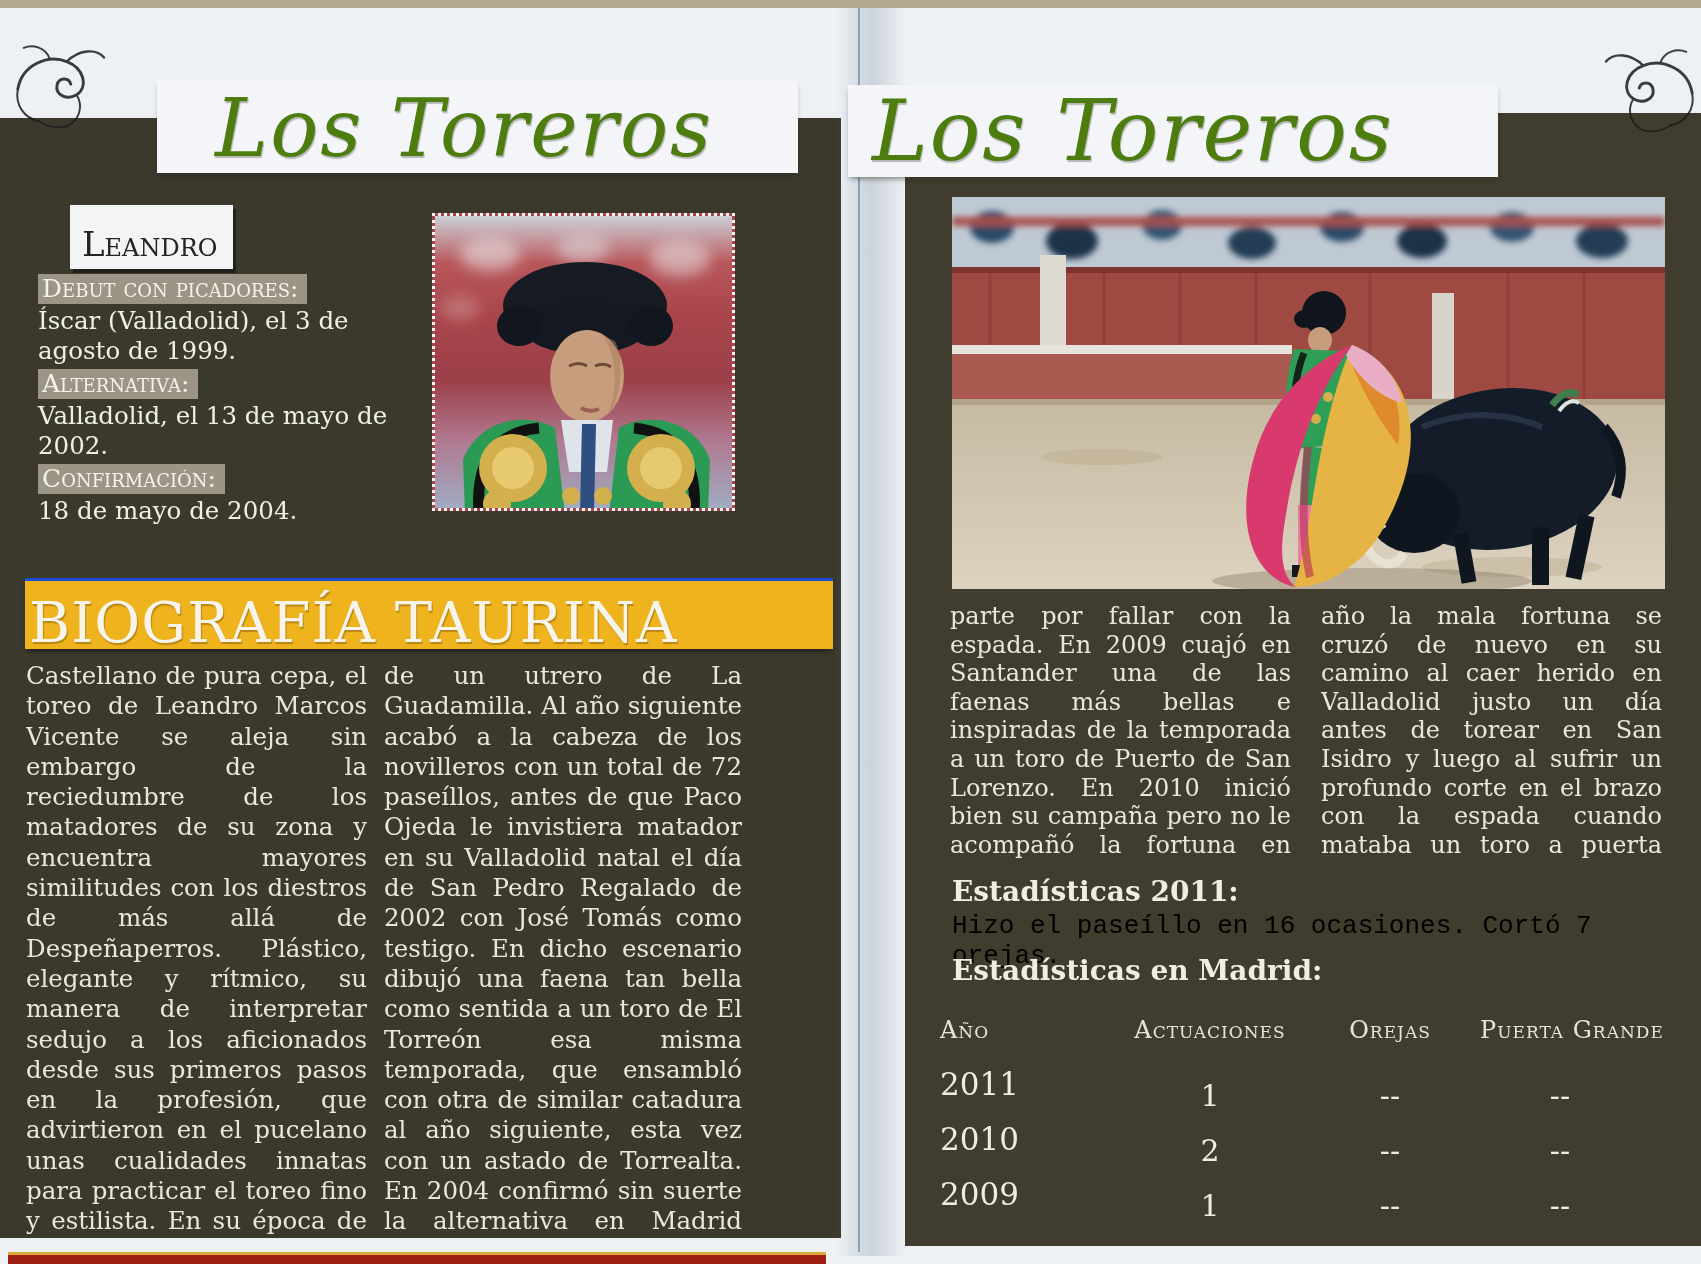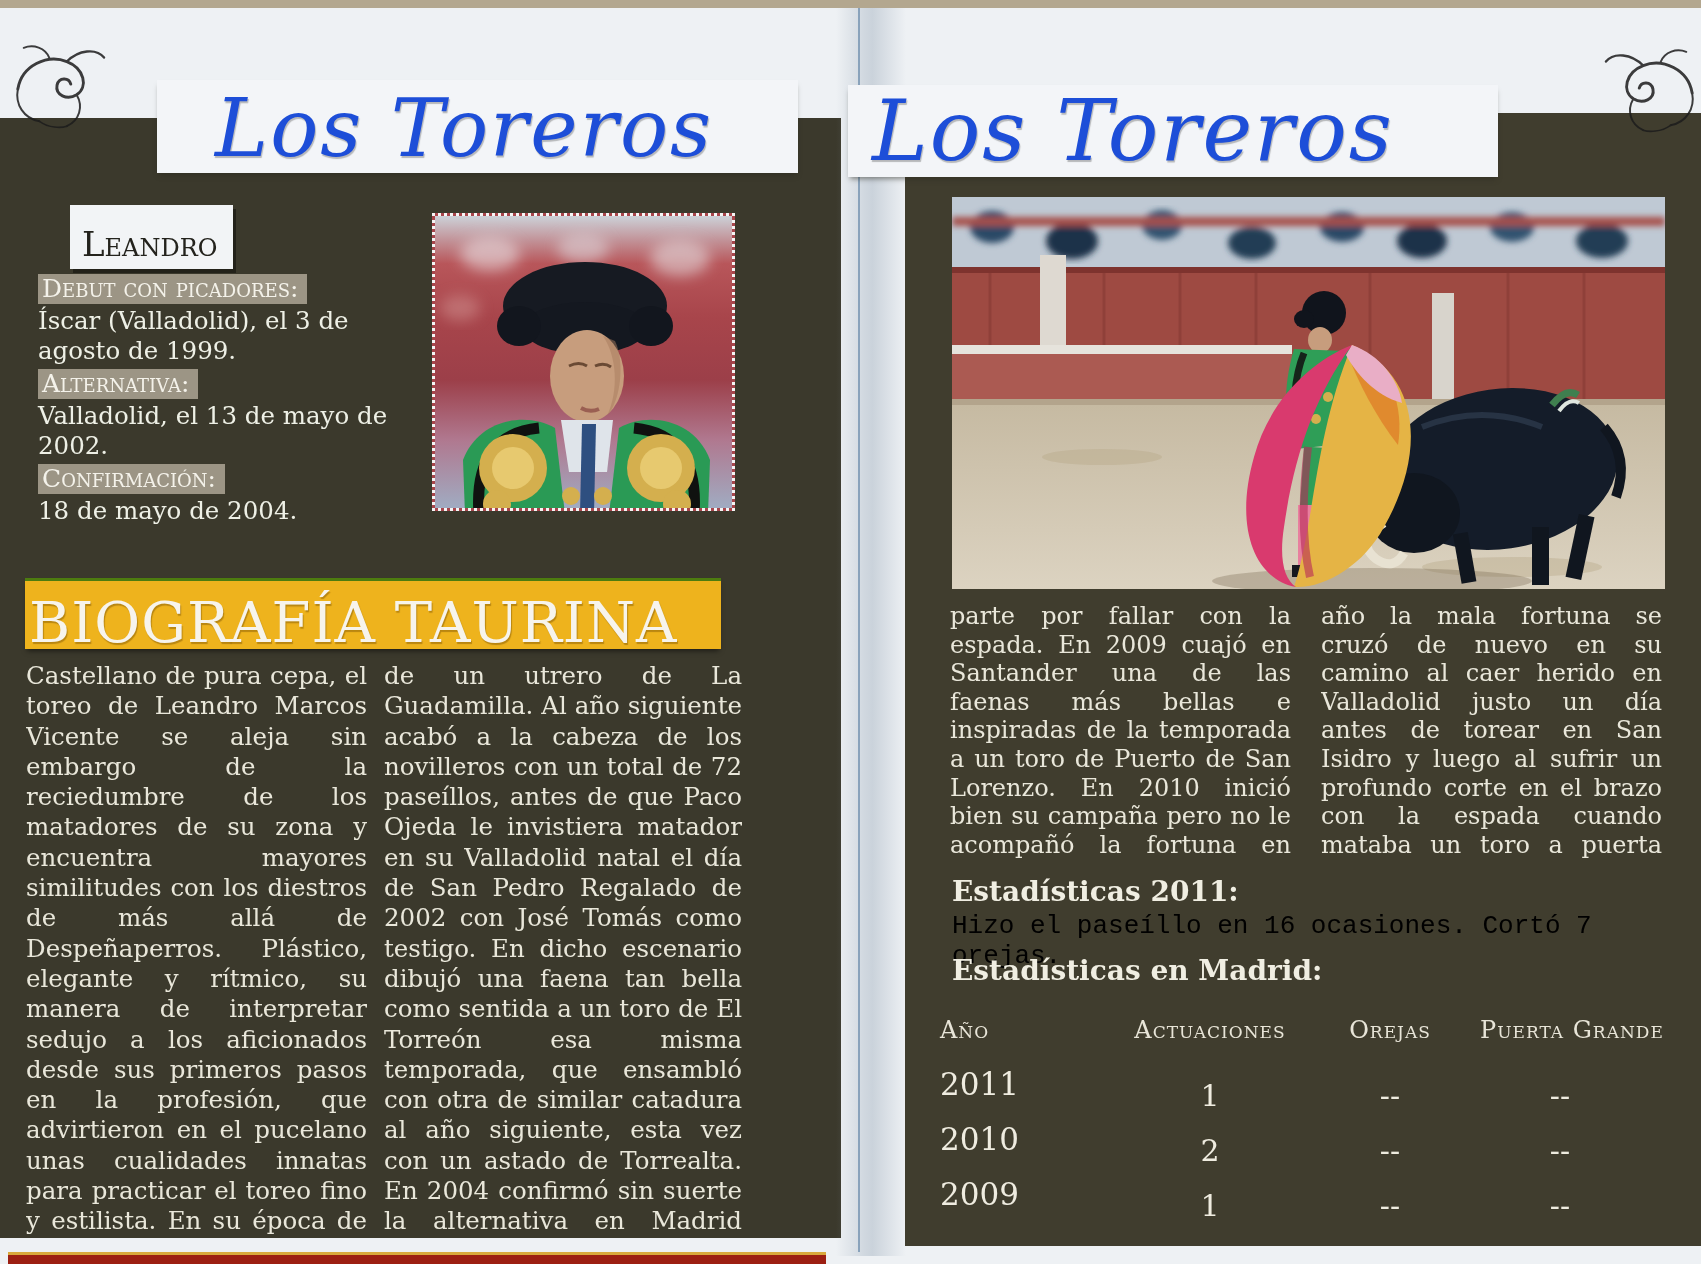--- a/index.html
+++ b/index.html
@@ -6,40 +6,40 @@
   .page{position:relative;width:1701px;height:1264px;background:#eef1f4;overflow:hidden;
         font-family:"DejaVu Serif", serif;}
   .scan-top{position:absolute;left:0;top:0;width:1701px;height:8px;background:#b3a78f;}
   
   .lp-panel{position:absolute;left:0;top:118px;width:841px;height:1120px;background:#3b392c;}
   .rp-panel{position:absolute;left:905px;top:113px;width:796px;height:1133px;background:#403d2e;}
   
   .titleband{position:absolute;background:#f3f5f8;box-shadow:0 4px 5px -2px rgba(40,40,30,.5);}
   .lp-titleband{left:157px;top:80px;width:641px;height:93px;}
   .rp-titleband{left:848px;top:85px;width:650px;height:92px;}
-  .main-title{font-style:italic;color:#1d4ed8;letter-spacing:2px;line-height:1;
+  .main-title{font-style:italic;color:#4d7c0f;letter-spacing:2px;line-height:1;
               position:absolute;bottom:4px;text-shadow:1px 2px 1px rgba(0,0,0,.25);white-space:nowrap;}
   .lp-title{left:58px;font-size:80px;}
   .rp-title{left:24px;font-size:84px;}
   
   .ornament{position:absolute;width:98px;height:102px;opacity:.85;}
   .orn-left{left:10px;top:36px;}
   .orn-right{left:1602px;top:40px;transform:scaleX(-1);}
   
   .leandro-box{position:absolute;left:38px;top:205px;background:#f2f4f6;color:#24231d;
                font-variant:small-caps;font-size:34px;line-height:44px;padding:17px 16px 3px 12px;
                box-shadow:3px 4px 0 rgba(0,0,0,.4);margin-left:32px;}
   .info{position:absolute;left:38px;top:274px;width:400px;}
   .info-chip{display:inline-block;background:#9c9585;color:#f4f2ea;font-variant:small-caps;
              font-size:25px;line-height:29px;padding:0 9px 1px 4px;margin-bottom:2px;}
   .info-val{color:#eef0e6;font-size:24.5px;line-height:30px;margin-bottom:3px;}
   .lp-photo{position:absolute;left:432px;top:213px;width:303px;height:298px;border:3px dotted #f5f5f5;
             box-sizing:border-box;overflow:hidden;background:#a8454b;}
-  .banner{position:absolute;left:25px;top:578px;width:696px;height:71px;background:#eeb31d;
-          border-top:3px solid #4d7c0f;box-sizing:border-box;overflow:hidden;
+  .banner{position:absolute;left:25px;top:578px;width:808px;height:71px;background:#eeb31d;
+          border-top:3px solid #1d4ed8;box-sizing:border-box;overflow:hidden;
           box-shadow:0 4px 5px -2px rgba(0,0,0,.5);}
   .banner-text{position:absolute;left:4px;bottom:-6px;color:#f7f4ec;font-size:56px;letter-spacing:1px;
                white-space:nowrap;text-shadow:1px 2px 1px rgba(120,80,0,.45);}
   .cols{position:absolute;display:flex;color:#e9e7da;}
   .lp-cols{left:26px;top:661px;width:716px;height:577px;gap:17px;}
   .lp-cols .col{font-size:24.5px;line-height:30.3px;text-align:justify;text-align-last:justify;overflow:hidden;}
   .lp-col1{width:341px;}
   .lp-col2{width:358px;}
   
   .rp-photo{position:absolute;left:952px;top:197px;width:713px;height:392px;overflow:hidden;background:#9e4a42;}

